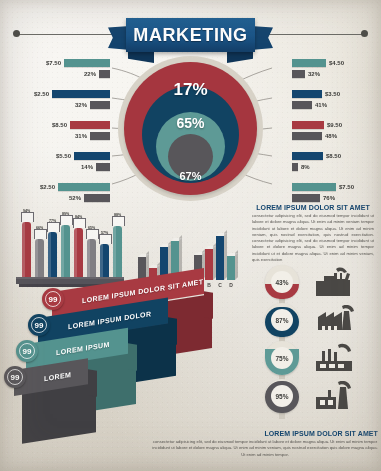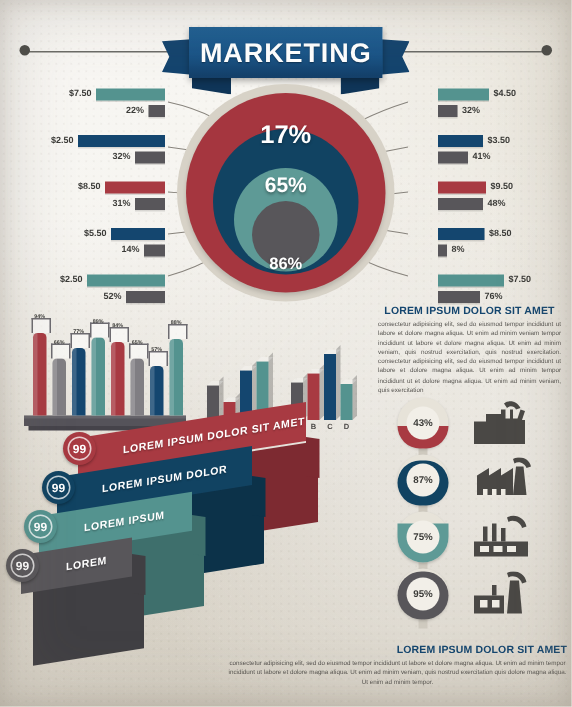--- a/index.html
+++ b/index.html
@@ -246,21 +246,21 @@
     </div>
 
   <div class="donut">
     <div class="ring halo"></div>
     <div class="ring r1"></div>
     <div class="ring r2"></div>
     <div class="ring r3"></div>
     <div class="ring r4"></div>
     <div class="dlab p1">17%</div>
     <div class="dlab p2">65%</div>
-    <div class="dlab p4">86%</div>
+    <div class="dlab p4">67%</div>
   </div>
 
   <div class="legend right" id="legend-right">
       <div class="lrow">
         <div class="line1">
           <div class="bar g" style="width: 34px;"></div>
           <span class="money">$4.50</span>
         </div>
         <div class="line2">
           <div class="bar k" style="width: 13px;"></div>

